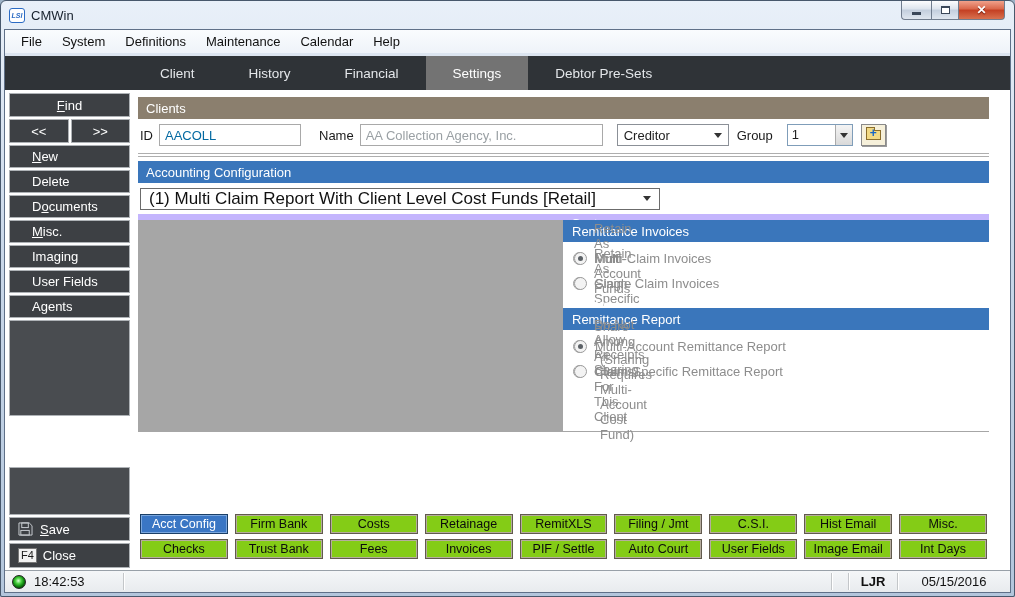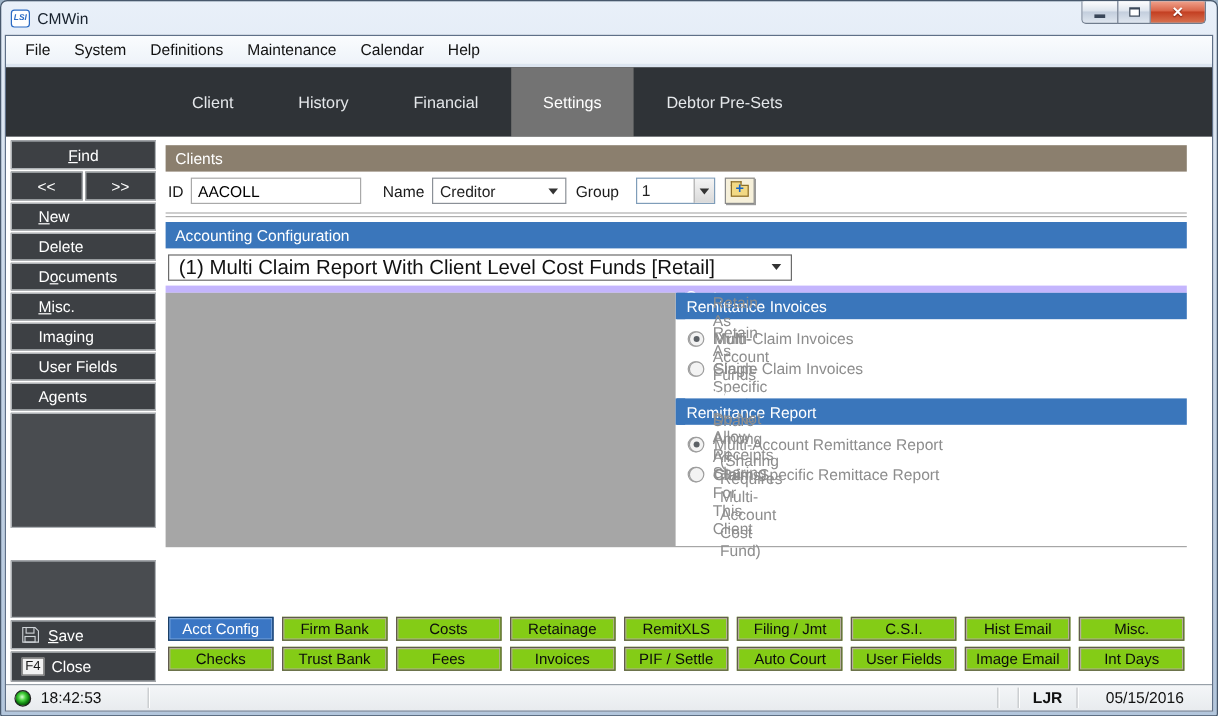--- a/index.html
+++ b/index.html
@@ -57,21 +57,21 @@
   .menubar {
     height: 23px; background: linear-gradient(#fafcfe,#eef3f9);
     display: flex; align-items: center; padding-left: 6px;
     font-size: 13px; color: #111; flex: 0 0 auto;
   }
   .menu-item { padding: 2px 10px; }
   .strip { height: 3px; background: #dce5f0; flex: 0 0 auto; }
 
   
   .tabbar {
-    height: 58px; background: #2f3337; display: flex; align-items: stretch;
+    height: 34px; background: #2f3337; display: flex; align-items: stretch;
     padding-left: 128px; flex: 0 0 auto;
   }
   .tab {
     display: flex; align-items: center; padding: 0 27px;
     color: #e4e7ea; font-size: 13.5px; cursor: default;
   }
   .tab.active { background: #737373; color: #fff; }
 
   
   .main { flex: 1 1 auto; display: flex; min-height: 0; }
@@ -114,21 +114,21 @@
 
   .fields-row {
     height: 32px; display: flex; align-items: center; font-size: 13px; color: #1a1a1a;
     flex: 0 0 auto; padding-left: 2px;
   }
   .fields-row label { margin-right: 6px; }
   .tbox {
     height: 22px; border: 1px solid #a9a9a9; font-size: 13px; padding: 0 5px;
     font-family: "Liberation Sans", sans-serif;
   }
-  .tbox.id { width: 142px; margin-right: 18px; color: #000000; }
+  .tbox.id { width: 142px; margin-right: 18px; color: #0369a1; }
   .tbox.name { width: 243px; color: #9aa0a4; margin-right: 14px; }
   .combo-flat {
     width: 112px; height: 22px; border: 1px solid #8b9097; display: flex;
     align-items: center; padding: 0 6px; font-size: 13px; color: #222;
     justify-content: space-between; margin-right: 8px; background: #fff;
   }
   .tri { width: 0; height: 0; border-left: 4px solid transparent; border-right: 4px solid transparent; border-top: 5px solid #333; }
   .combo-classic {
     width: 66px; height: 22px; border: 1px solid #7f9db9; display: flex;
     background: #fff; margin: 0 8px; align-items: stretch;
@@ -323,20 +323,21 @@
       </div>
 
       <div class="content">
 
         <div class="hdr tan">Clients</div>
 
         <div class="fields-row">
           <label>ID</label>
           <input class="tbox id" value="AACOLL" style="">
           <label>Name</label>
+          <input class="tbox name" value="AA Collection Agency, Inc." style="">
           <div class="combo-flat">
             <span>Creditor</span>
             <span class="tri"></span>
           </div>
           <label>Group</label>
           <div class="combo-classic">
             <span class="val">1</span>
             <span class="btn">
                 <span class="tri"></span>
               </span>

